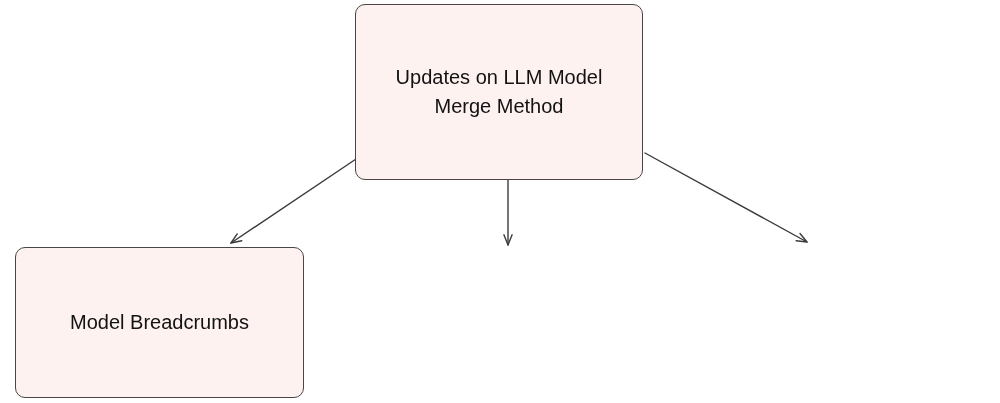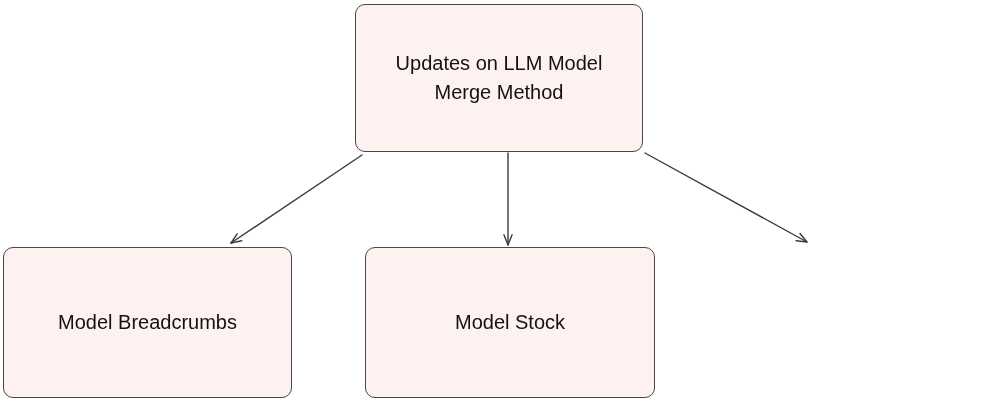--- a/index.html
+++ b/index.html
@@ -38,22 +38,22 @@
     border: 1.4px solid var(--node-border);
     border-radius: 10px;
     display: flex;
     align-items: center;
     justify-content: center;
     text-align: center;
     color: var(--text);
     font-size: 20px;
     line-height: 29px;
   }
-  .node-root   { left: 355px; top: 4px;   width: 288px; height: 148px; padding: 0 28px; }
-  .node-child1 { left: 3px;   top: 247px; width: 289px; height: 151px; }
+  .node-root   { left: 355px; top: 4px;   width: 288px; height: 176px; padding: 0 28px; }
+  .node-child1 { left: 15px;   top: 247px; width: 289px; height: 151px; }
   .node-child2 { left: 365px; top: 247px; width: 290px; height: 151px; }
   .node-child3 { left: 710px; top: 244px; width: 287px; height: 151px; }
 </style>
 </head>
 <body>
 
 <div class="canvas">
 
   <svg class="connectors" viewBox="0 0 1000 403" xmlns="http://www.w3.org/2000/svg" aria-hidden="true">
     <g>
@@ -71,18 +71,15 @@
   </svg>
 
   <div class="node node-root">
     <span>Updates on LLM Model Merge Method</span>
   </div>
 
   <div class="node node-child1">
     <span>Model Breadcrumbs</span>
   </div>
 
-  <div class="node node-child2">
-    <span>Model Stock</span>
-  </div>
 
 
 </div>
 
 </body></html>

